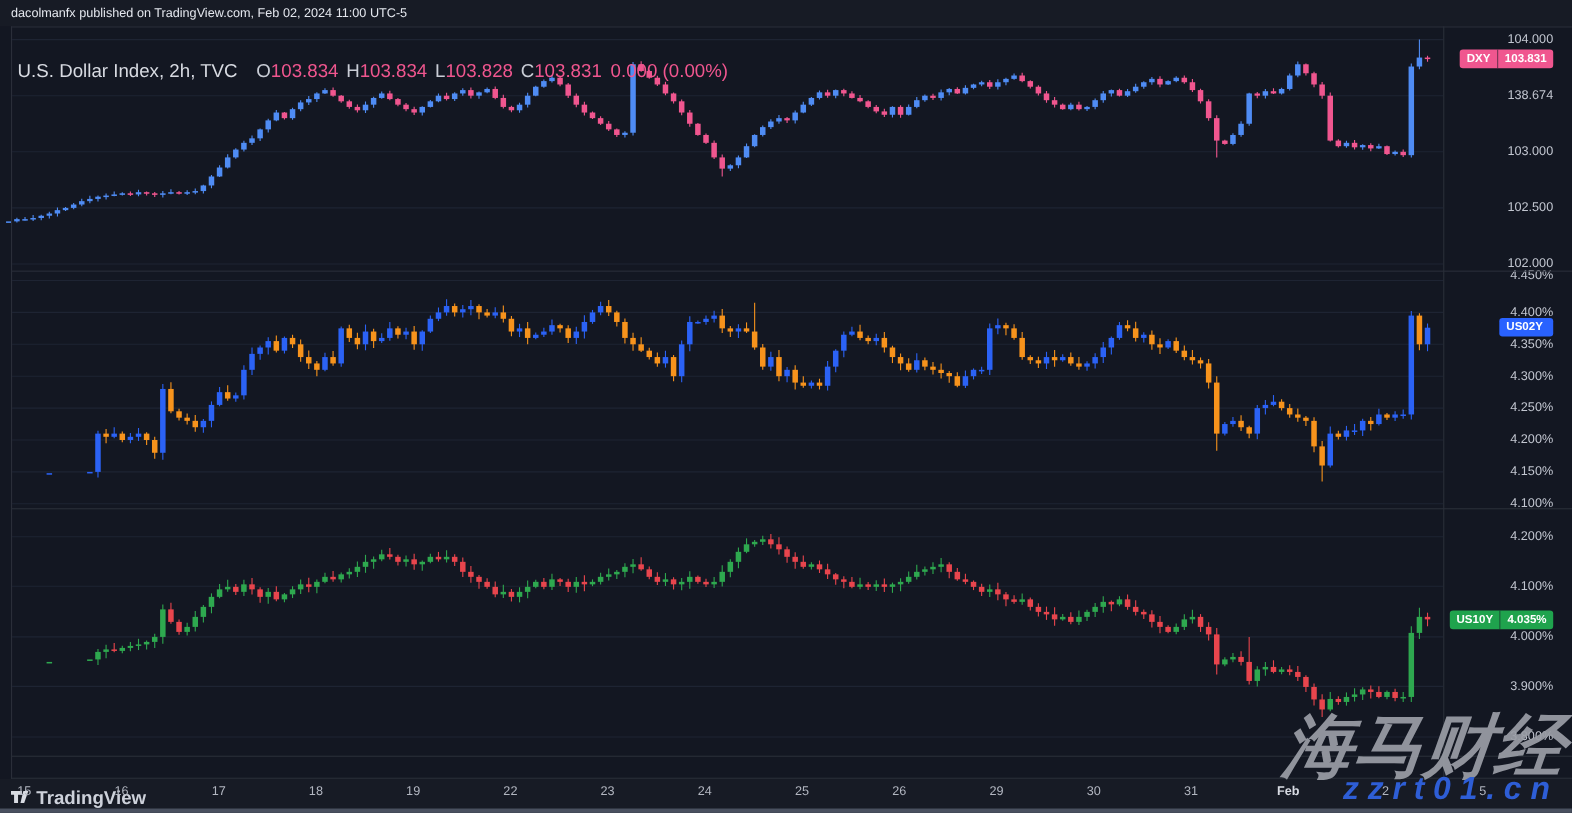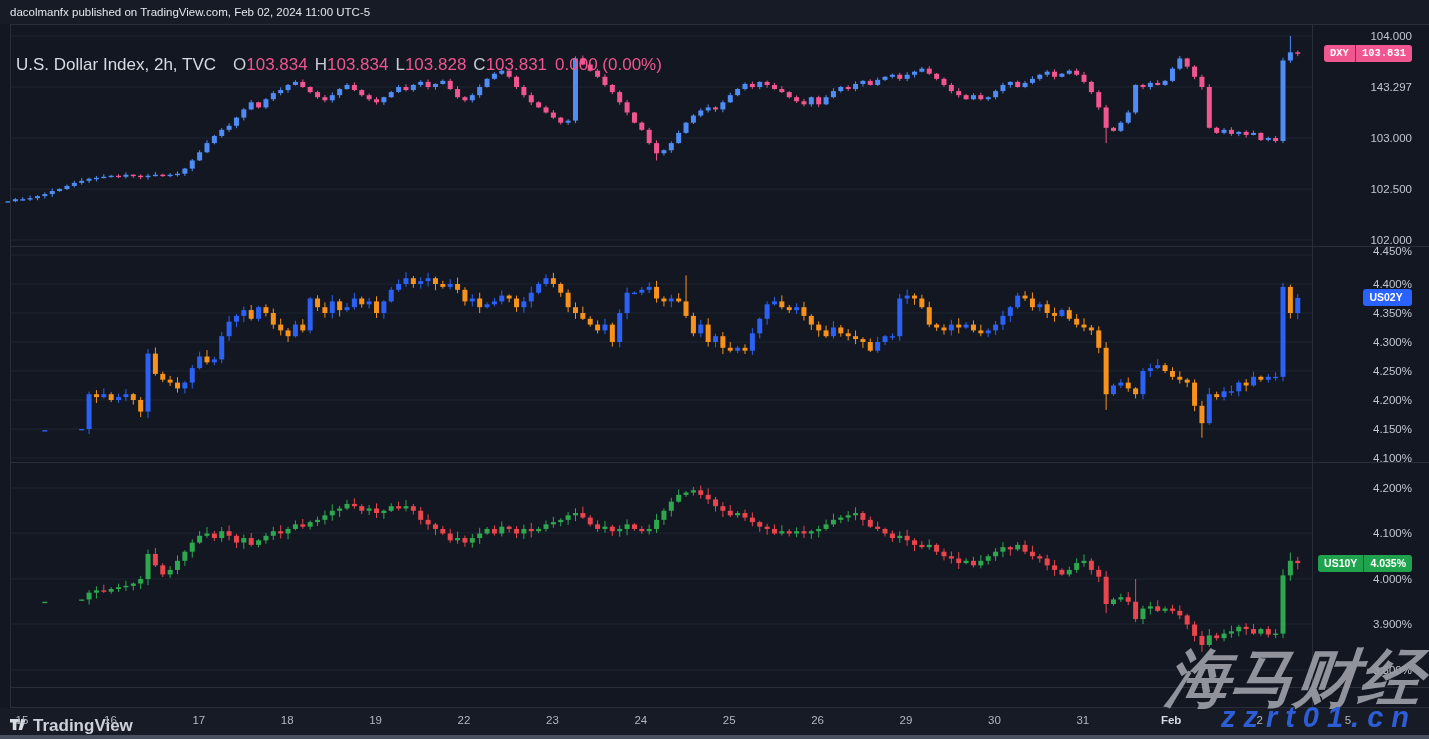--- a/index.html
+++ b/index.html
@@ -1105,21 +1105,21 @@
           <rect x="1295.25" y="536.8000000000001" width="5" height="2.2749999999999773" fill="#e8454d"></rect>
         </g>
       </svg>
 
     <div id="legend">
       <span class="lg-title">U.S. Dollar Index, 2h, TVC</span><span id="ohlc-items"><span class="lg-k">O</span><span class="lg-v">103.834</span><span class="lg-k">H</span><span class="lg-v">103.834</span><span class="lg-k">L</span><span class="lg-v">103.828</span><span class="lg-k">C</span><span class="lg-v">103.831</span></span><span class="lg-chg">0.000 (0.00%)</span>
     </div>
 
     <div id="price-axis">
         <div class="price-tick" style="top: 5px;">104.000</div>
-        <div class="price-tick" style="top: 56px;">143.297</div>
+        <div class="price-tick" style="top: 56px;">138.674</div>
         <div class="price-tick" style="top: 107px;">103.000</div>
         <div class="price-tick" style="top: 158px;">102.500</div>
         <div class="price-tick" style="top: 209px;">102.000</div>
         <div class="price-tick" style="top: 220px;">4.450%</div>
         <div class="price-tick" style="top: 253px;">4.400%</div>
         <div class="price-tick" style="top: 282px;">4.350%</div>
         <div class="price-tick" style="top: 311px;">4.300%</div>
         <div class="price-tick" style="top: 340px;">4.250%</div>
         <div class="price-tick" style="top: 369px;">4.200%</div>
         <div class="price-tick" style="top: 398px;">4.150%</div>
@@ -1142,21 +1142,21 @@
         <div class="time-tick" style="left: 707.2px;">25</div>
         <div class="time-tick" style="left: 795.6px;">26</div>
         <div class="time-tick" style="left: 884px;">29</div>
         <div class="time-tick" style="left: 972.4px;">30</div>
         <div class="time-tick" style="left: 1060.8px;">31</div>
         <div class="time-tick emph" style="left: 1149.2px;">Feb</div>
         <div class="time-tick" style="left: 1237.6px;">2</div>
         <div class="time-tick" style="left: 1326px;">5</div>
       </div>
     <div id="badges">
-        <div class="badge" style="top: 20.738px; background: rgb(240, 86, 143); font-family: Liberation Mono, monospace;">
+        <div class="badge" style="top: 20.738px; background: rgb(240, 86, 143);">
           <span class="b-label">DXY</span>
           <span class="b-value">103.831</span>
         </div>
         <div class="badge" style="top: 265.42px; background: rgb(41, 98, 255); flex-direction: column;">
           <span class="b-label">US02Y</span>
           <span class="b-value">4.376%</span>
         </div>
         <div class="badge" style="top: 530.575px; background: rgb(31, 163, 77);">
           <span class="b-label">US10Y</span>
           <span class="b-value">4.035%</span>

